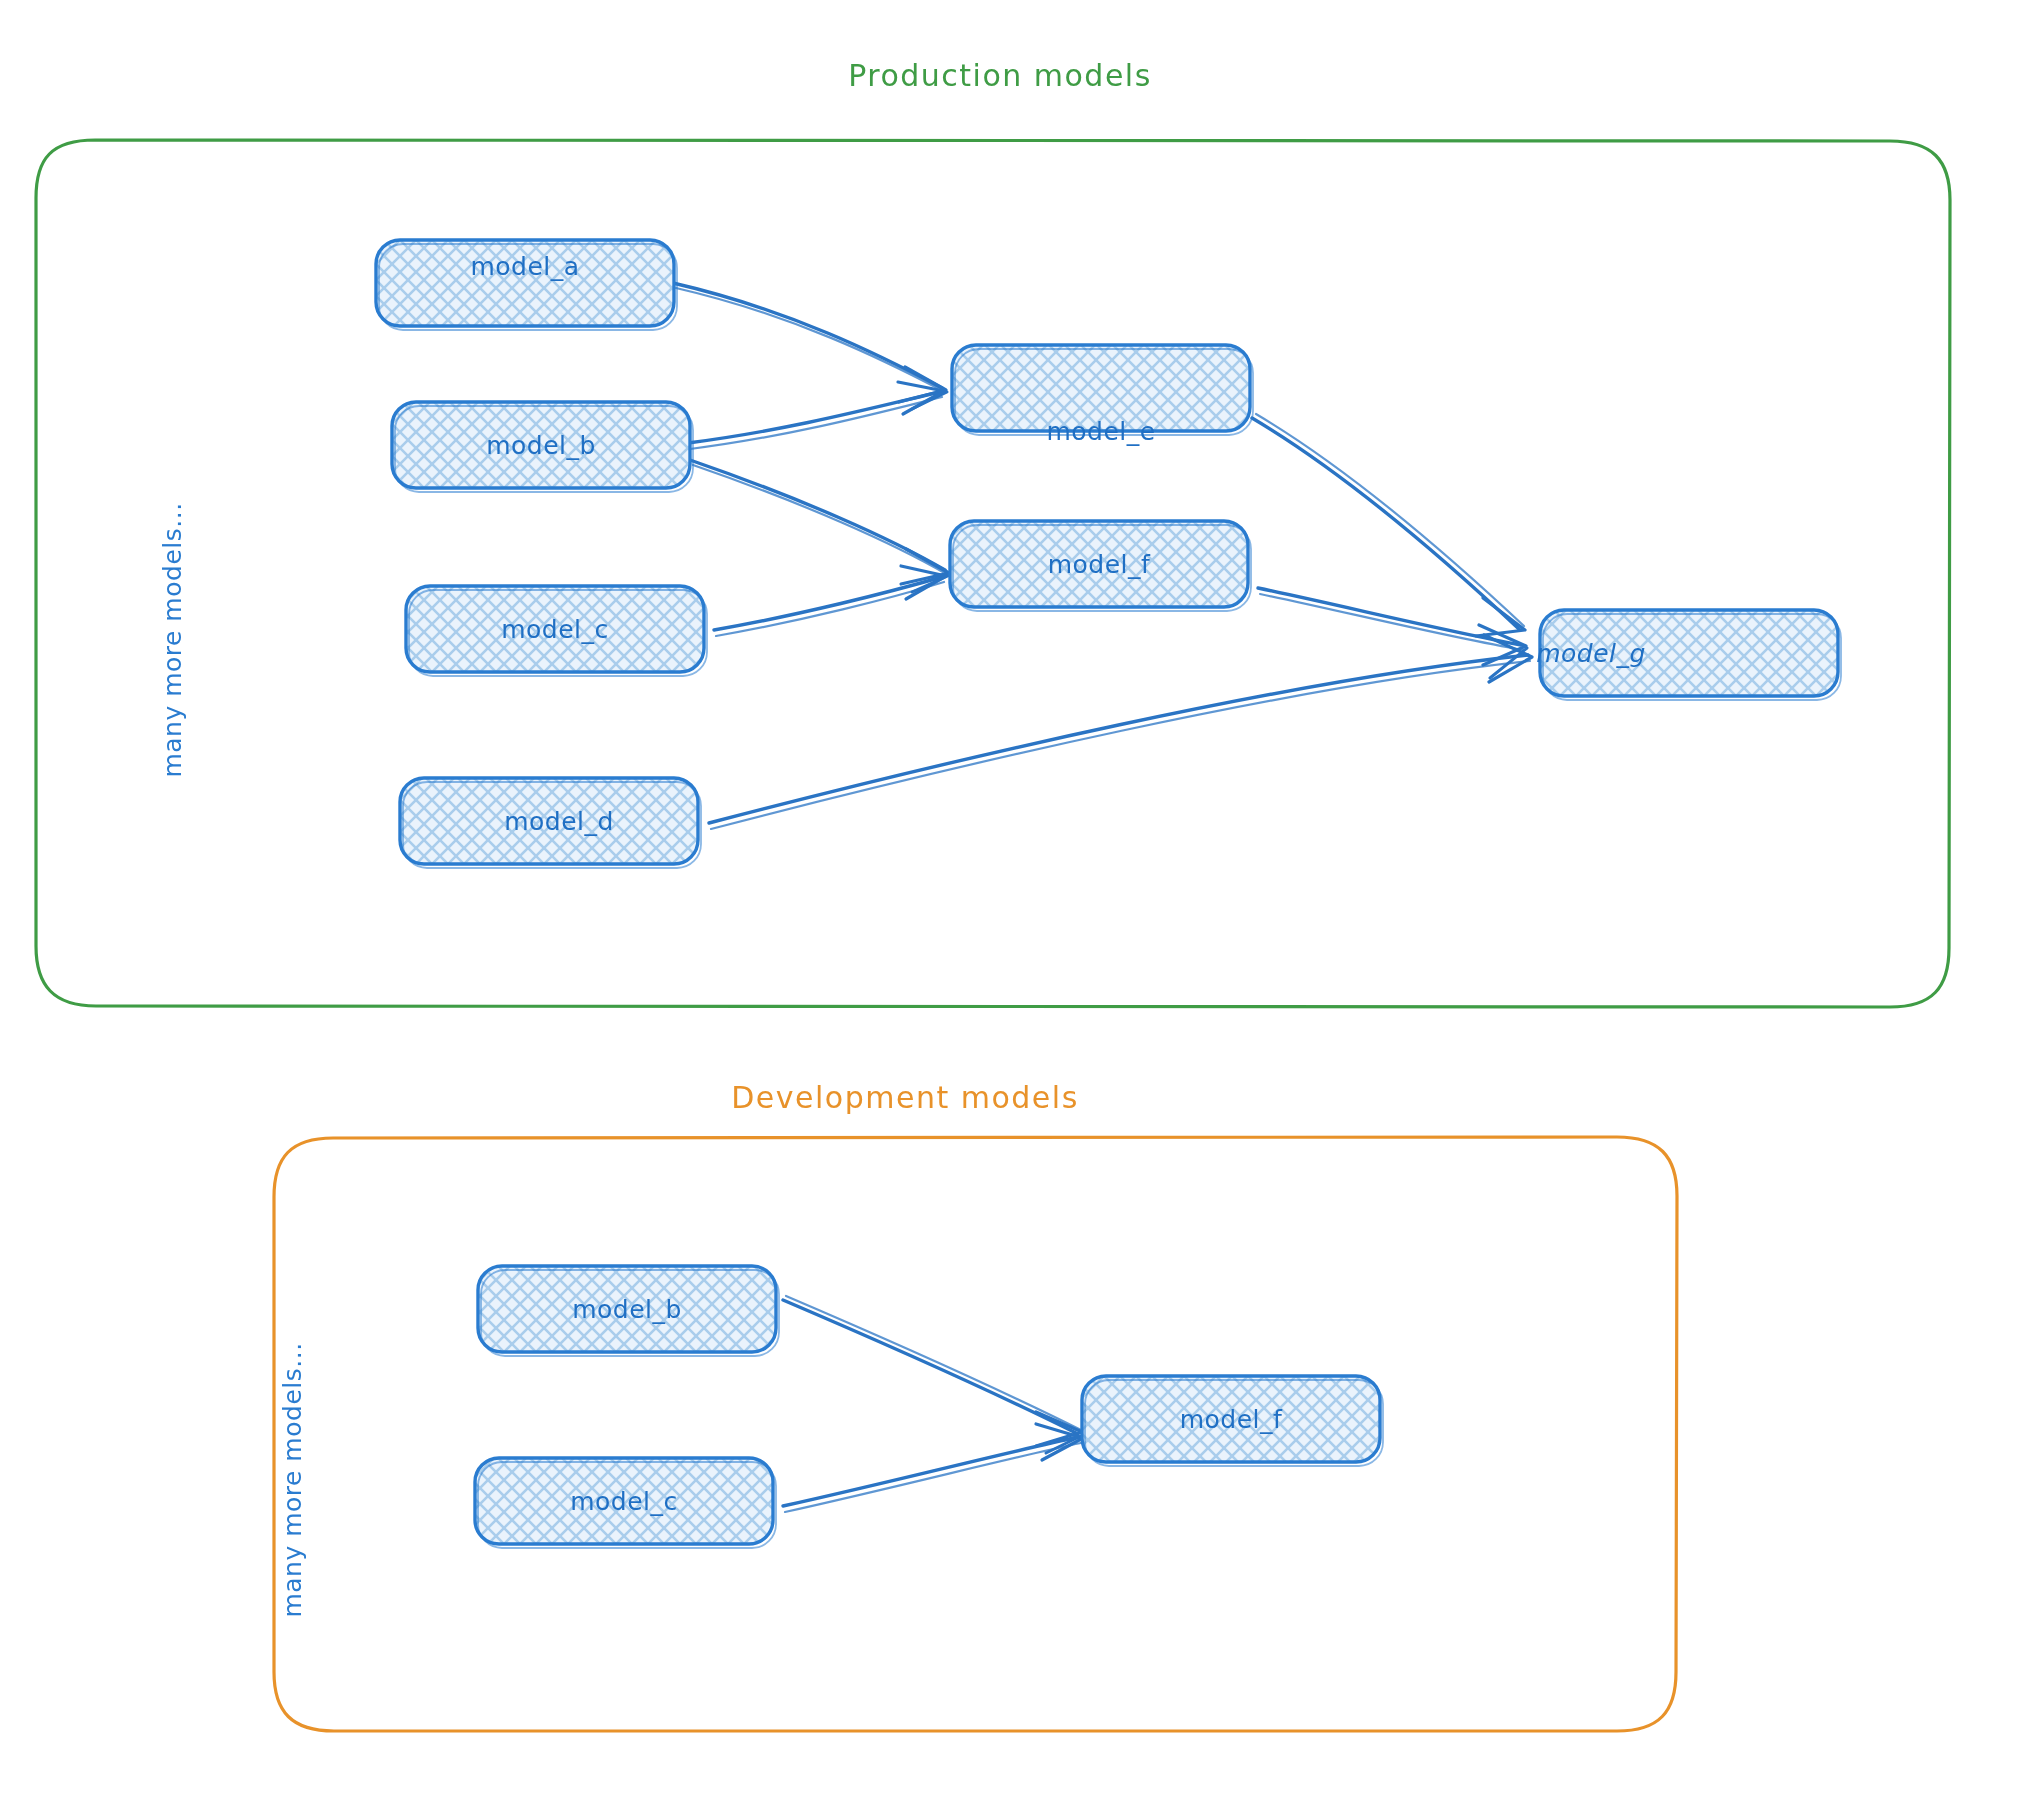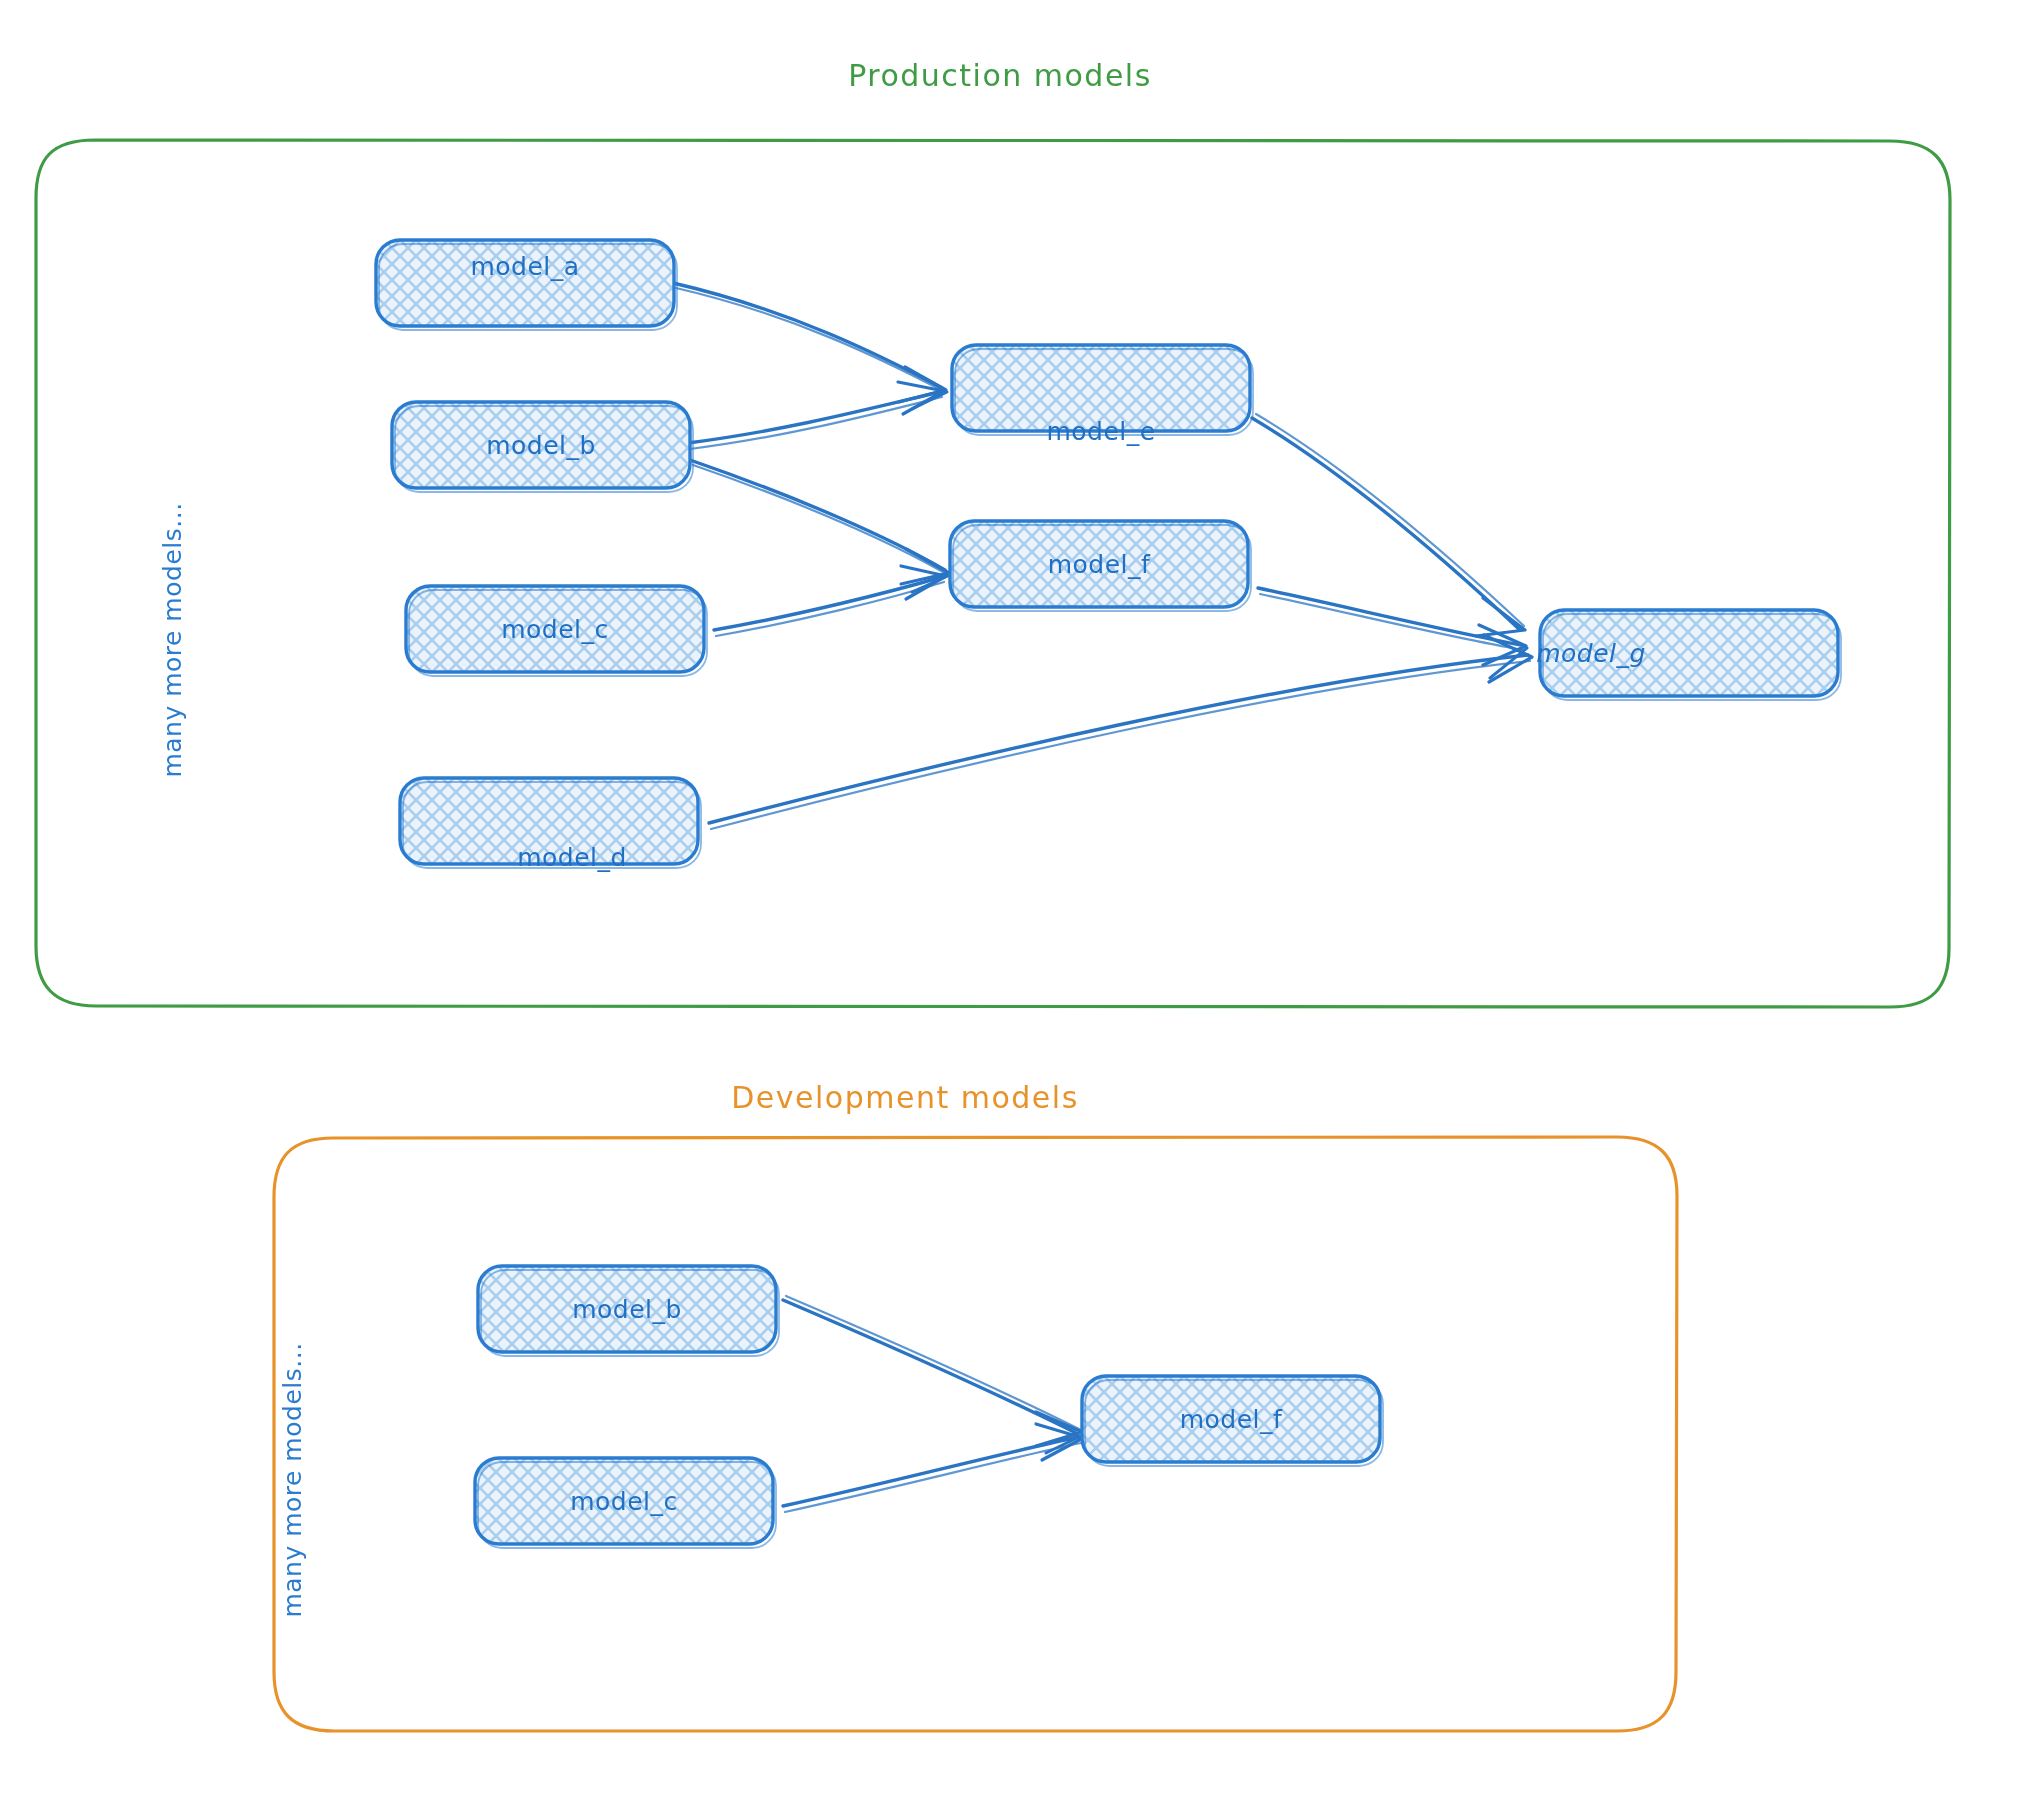--- a/index.html
+++ b/index.html
@@ -213,20 +213,20 @@
 
 <div class="grp-title" id="dev-title">Development models</div>
 
 <div class="side-label" style="left:172px; top:640px; transform: rotate(-90deg) translate(-50%,-50%); transform-origin:0 0;">many more models...</div>
 
 <div class="side-label" style="left:292px; top:1480px; transform: rotate(-90deg) translate(-50%,-50%); transform-origin:0 0;">many more models...</div>
 
 <div class="node-label" style="left:525px; top:266px;">model_a</div>
 <div class="node-label" style="left:541px; top:445px;">model_b</div>
 <div class="node-label" style="left:555px; top:629px;">model_c</div>
-<div class="node-label" style="left:572px; top:821px;margin-top:36px;">model_d</div>
+<div class="node-label" style="left:559px; top:821px;">model_d</div>
 <div class="node-label" style="left:1101px; top:388px;margin-top:43px;">model_e</div>
 <div class="node-label" style="left:1099px; top:564px;">model_f</div>
 <div class="node-label" style="left:1591px; top:653px;font-style:italic;">model_g</div>
 
 <div class="node-label" style="left:627px; top:1309px;">model_b</div>
 <div class="node-label" style="left:624px; top:1501px;">model_c</div>
 <div class="node-label" style="left:1231px; top:1419px;">model_f</div>
 
 </body></html>

